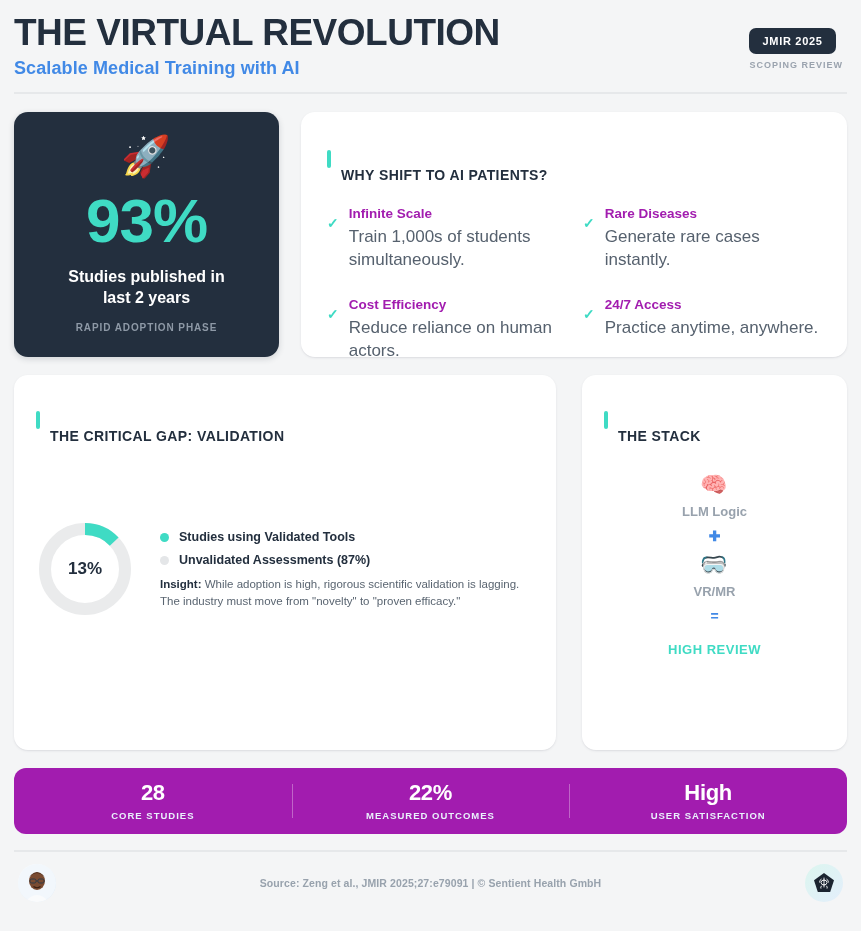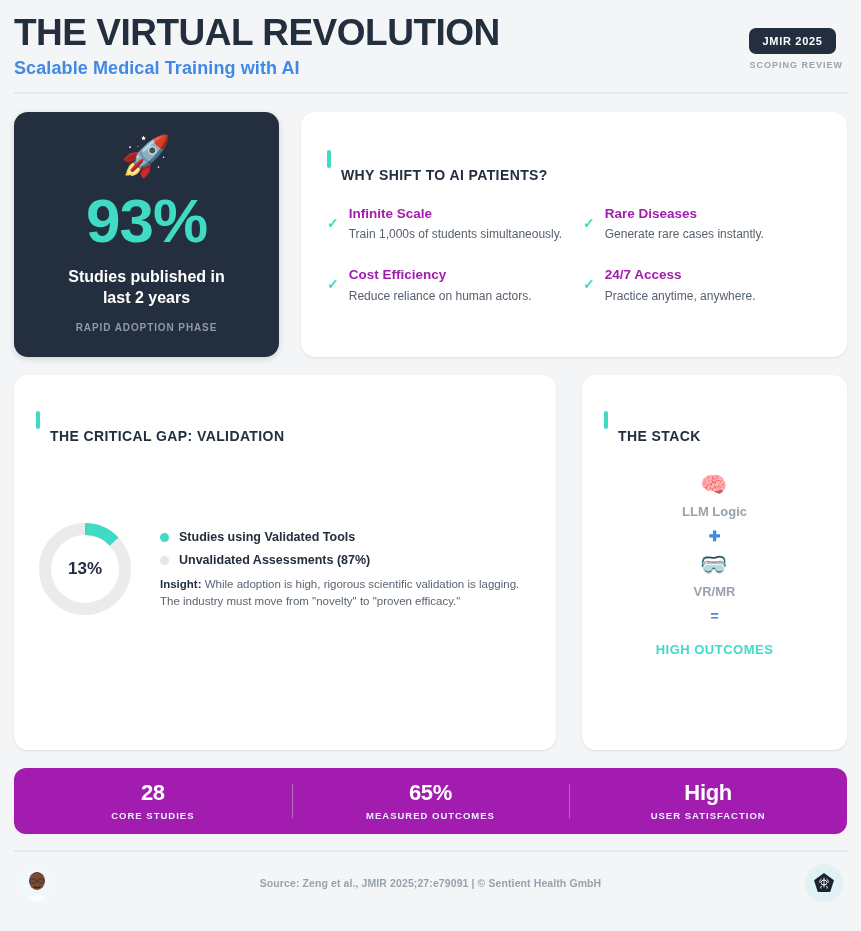--- a/index.html
+++ b/index.html
@@ -158,21 +158,21 @@
     padding-top: 11px;
   }
   .b-title {
     font-size: 13.5px;
     font-weight: 700;
     color: #a21caf;
     line-height: 1.35;
   }
   .b-desc {
     margin-top: 3px;
-    font-size: 12px;
+    font-size: 17px;
     color: #56616E;
     line-height: 1.35;
   }
 
   
   .row2 {
     display: flex;
     gap: 26px;
     margin-top: 18px;
     height: 375px;
@@ -436,32 +436,32 @@
         <div class="sec-bar"></div>
         <div class="sec-title">THE STACK</div>
       </div>
       <div class="stack-body">
         <div class="stack-emoji">🧠</div>
         <div class="stack-label">LLM Logic</div>
         <div class="stack-op">✚</div>
         <div class="stack-emoji">🥽</div>
         <div class="stack-label">VR/MR</div>
         <div class="stack-op">=</div>
-        <div class="stack-result">HIGH OUTCOMES</div>
+        <div class="stack-result">HIGH REVIEW</div>
       </div>
     </div>
   </div>
 
   <div class="stats">
     <div class="stat">
       <div class="stat-val">28</div>
       <div class="stat-lbl">CORE STUDIES</div>
     </div>
     <div class="stat">
-      <div class="stat-val">65%</div>
+      <div class="stat-val">22%</div>
       <div class="stat-lbl">MEASURED OUTCOMES</div>
     </div>
     <div class="stat">
       <div class="stat-val">High</div>
       <div class="stat-lbl">USER SATISFACTION</div>
     </div>
   </div>
 
   <div class="foot-divider"></div>
   <div class="footer">

